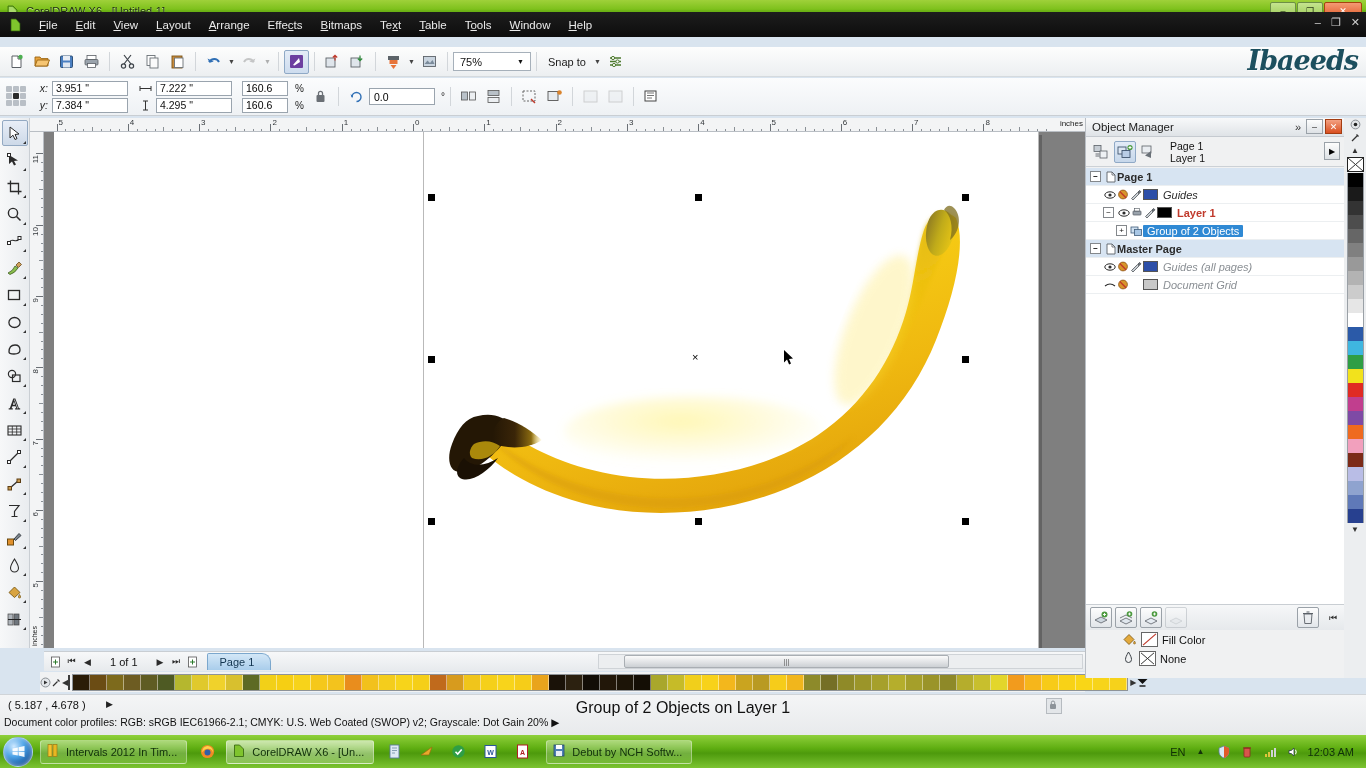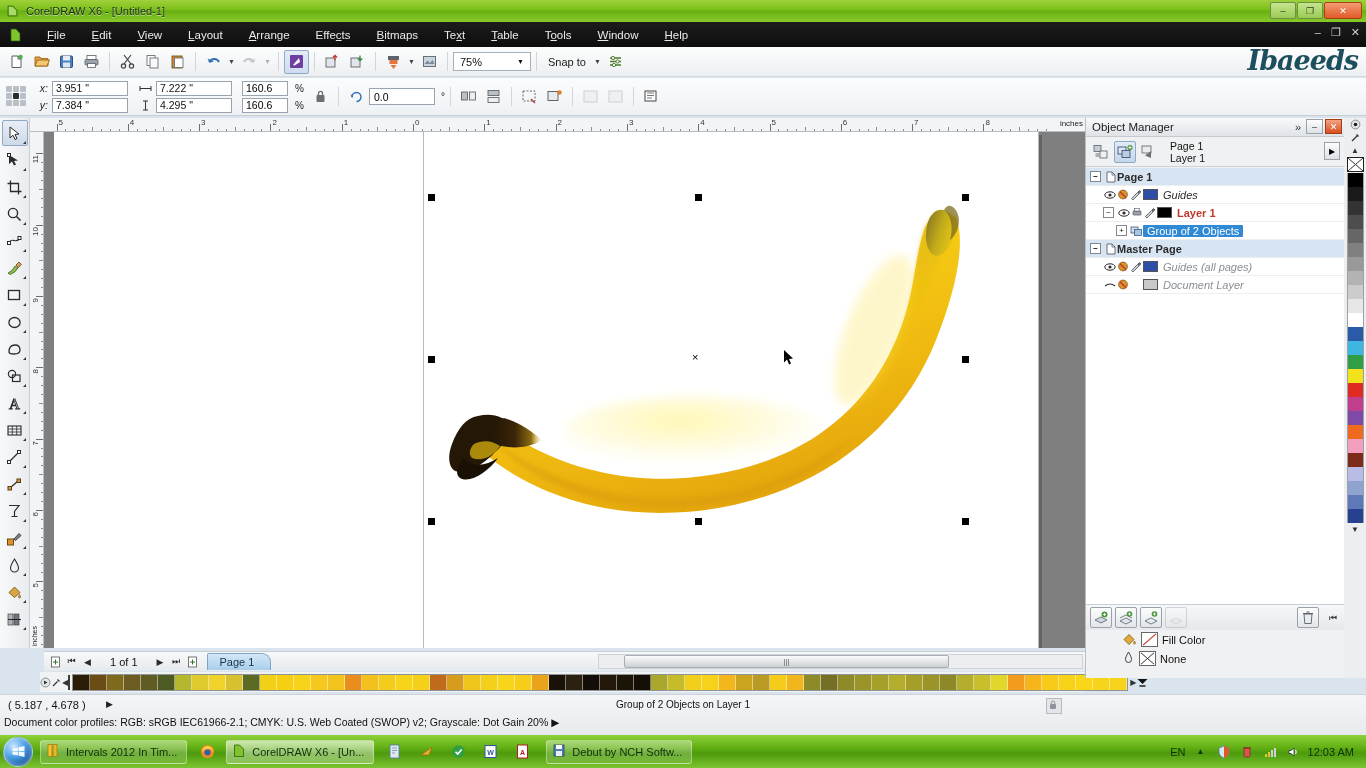--- a/index.html
+++ b/index.html
@@ -26,23 +26,23 @@
   .winbtns{ position:absolute; right:4px; top:2px; display:flex; gap:1px; }
   .winbtn{
     width:26px;height:17px;border:1px solid #6d8f46;border-radius:2px;
     background:linear-gradient(180deg,#c5e48f,#9bcb55);
     display:flex;align-items:center;justify-content:center;font-size:9px;color:#2c3b1a;
   }
   .winbtn.close{ width:38px; background:linear-gradient(180deg,#f49a74,#e05a28); border-color:#a7430f; color:#fff;}
 
   
   .menubar{
-    position:absolute; left:0; top:22px; width:1366px; height:25px;
+    position:absolute; left:0; top:12px; width:1366px; height:25px;
     background:linear-gradient(180deg,#1d1d1d 0%,#0d0d0d 100%);
-    display:flex; align-items:center; color:#e8e8e8;gap:8px;
+    display:flex; align-items:center; color:#e8e8e8;
   }
   .menubar .doc-ico{ width:16px;height:16px;margin:0 6px 0 8px; }
   .menu-item{ padding:4px 9px; font-size:11.5px; color:#eaeaea; cursor:default; }
   .menu-item u{ text-decoration:underline; }
   .docbtns{ position:absolute;right:6px;top:4px;display:flex;gap:10px;color:#cfcfcf;font-size:11px;}
 
   
   .toolbar1{
     position:absolute;left:0;top:47px;width:1366px;height:30px;
     background:linear-gradient(180deg,#fdfdfd,#eceff1);
@@ -182,21 +182,21 @@
   .nonesw:before,.nonesw:after{ content:"";position:absolute;left:0;top:50%;width:100%;height:1px;background:#333;transform-origin:center;}
   .nonesw:before{transform:rotate(45deg);} .nonesw:after{transform:rotate(-45deg);}
 
   
   .statusbar{
     position:absolute;left:0;top:694px;width:1366px;height:41px;
     background:linear-gradient(180deg,#f4f5f6,#e8eaec);border-top:1px solid #d0d4d8;
   }
   .st-coord{ position:absolute;left:8px;top:4px;font-size:11px;color:#111;}
   .st-arrow{ position:absolute;left:106px;top:4px;font-size:9px;color:#222;}
-  .st-sel{ position:absolute;left:0;right:0;top:4px;text-align:center;font-size:10px;color:#111;}
+  .st-sel{ position:absolute;left:0;right:0;top:4px;text-align:center;font-size:16px;color:#111;}
   .st-prof{ position:absolute;left:4px;top:21px;font-size:10.5px;color:#111;}
   .st-lock{ position:absolute;left:1046px;top:3px;width:16px;height:16px;border:1px solid #b6bbc0;background:#e3e6e9;}
 
   
   .docker{
     position:absolute;left:1085px;top:118px;width:259px;height:560px;
     background:#f0f1f2;border-left:1px solid #b9bec4;
   }
   .dk-title{
     height:19px;background:linear-gradient(180deg,#f8f9fa,#dfe3e7);
@@ -1258,21 +1258,21 @@
             </svg>
           </span>
           <span class="pr">
             <svg width="12" height="11" viewBox="0 0 12 11">
               <circle cx="6" cy="5.5" r="4.4" fill="#d8952b" stroke="#8a4f10" stroke-width=".8"></circle>
               <path d="M2.8 2.5l6.4 6.4" stroke="#c0392b" stroke-width="1.4"></path>
             </svg>
           </span>
           <span class="pen"></span>
           <span class="cchip" style="background: rgb(200, 200, 200);"></span>
-          <span class="tname gray">Document Layer</span>
+          <span class="tname gray">Document Grid</span>
         </div>
       </div>
 
     <div class="dk-footer">
       <div class="fb">
         <svg width="16" height="16" viewBox="0 0 16 16">
             <path d="M2 10l6-3 6 3-6 3z" fill="#cfd8e0" stroke="#5a6067" stroke-width=".8"></path>
             <circle cx="11.5" cy="4.5" r="3" fill="#4c9a3f"></circle>
             <path d="M11.5 3v3M10 4.5h3" stroke="#fff" stroke-width=".9"></path>
           </svg>

